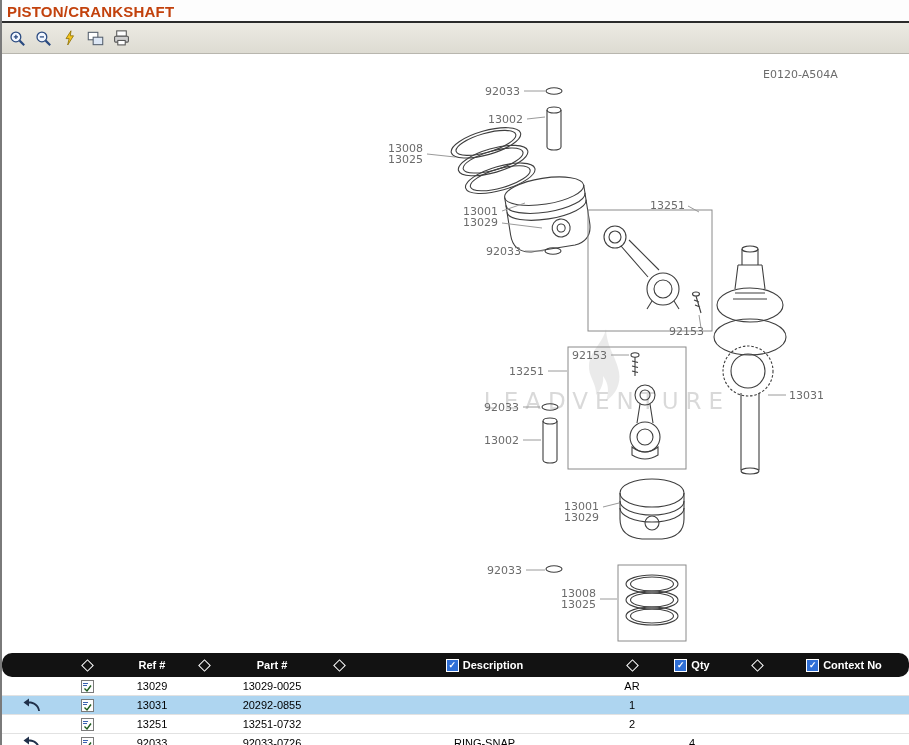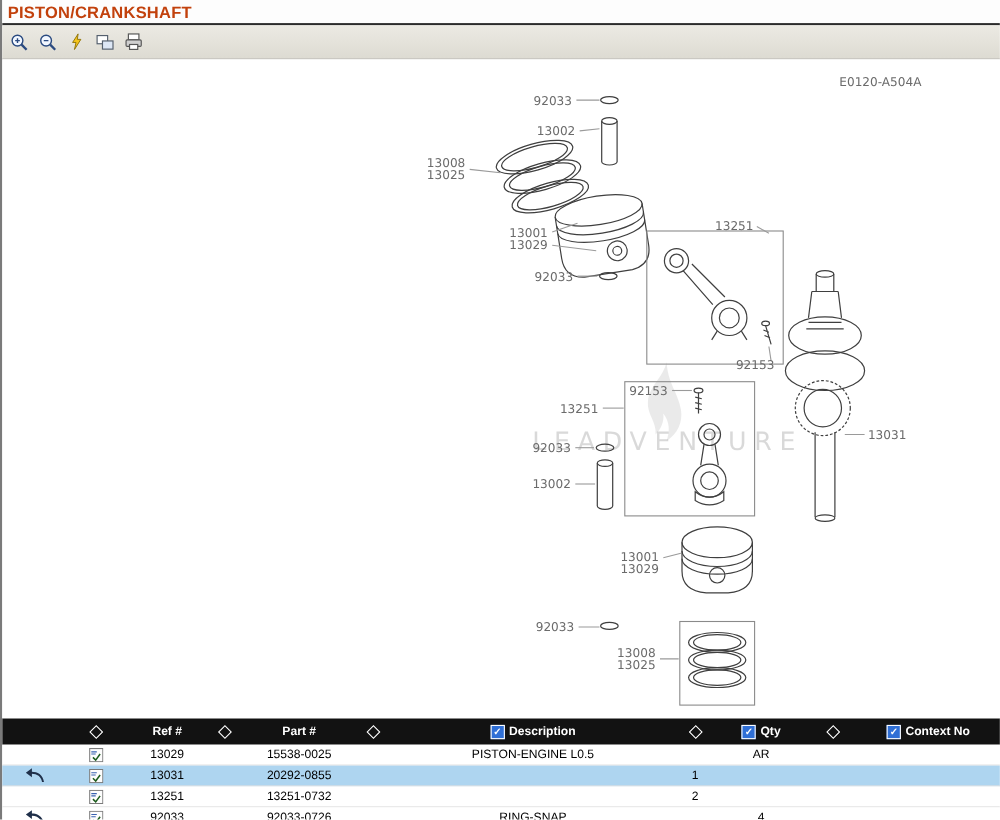--- a/index.html
+++ b/index.html
@@ -23,21 +23,21 @@
   .diagram-wrap{height:599px;background:#ffffff;position:relative;}
   svg text.dlabel{font-family:"DejaVu Sans",sans-serif;font-size:11px;fill:#6b6b6b;}
   svg text.dcode{font-family:"DejaVu Sans",sans-serif;font-size:11px;fill:#6b6b6b;}
   svg .leader{stroke:#9a9a9a;stroke-width:1;}
   svg .part{stroke:#3f3f3f;fill:none;stroke-width:1.1;}
   svg .pbox{stroke:#8a8a8a;fill:none;stroke-width:1;}
   svg .wmtext{font-family:"DejaVu Sans",sans-serif;font-size:23px;letter-spacing:7px;fill:#b5b5b5;opacity:.5;}
   svg .wmflame{fill:#c2c2c2;opacity:.35;}
   
   .grid{display:grid;grid-template-columns:60px 50px 80px 25px 110px 25px 265px 30px 90px 40px 134px;}
-  .thead{background:#121212;color:#fff;height:24px;font-size:11px;font-weight:bold;}
+  .thead{background:#121212;color:#fff;height:24px;font-size:11px;font-weight:bold;border-radius:10px;}
   .thead .cell{display:flex;align-items:center;justify-content:center;gap:4px;overflow:hidden;white-space:nowrap;}
   .sort-diamond{width:7px;height:7px;border:1.5px solid #fff;transform:rotate(45deg);display:inline-block;flex:none;}
   .hdr-check{
     width:11px;height:11px;background:#2f6fd6;border:1px solid #fff;color:#fff;
     font-size:9px;line-height:11px;text-align:center;display:inline-block;flex:none;
   }
   .trow{height:18px;font-size:11px;color:#000;background:#fff;border-bottom:1px solid #e2e2e2;}
   .trow.selected{background:#aed5f0;}
   .trow .cell{display:flex;align-items:center;justify-content:center;overflow:hidden;white-space:nowrap;}
 </style>
@@ -254,23 +254,22 @@
         <div class="cell">
           <svg width="13" height="13" viewBox="0 0 13 13">
             <rect x="0.5" y="0.5" width="12" height="12" fill="#fdfdfd" stroke="#7a7a7a"></rect>
             <path d="M2 3.5 h5" stroke="#3a62b0"></path>
             <path d="M2 5.5 h4" stroke="#3a62b0"></path>
             <path d="M3.5 8.5 l2.5 2.5 4-5.5" stroke="#1d5c1d" stroke-width="1.4" fill="none"></path>
           </svg>
         </div>
         <div class="cell">13029</div>
         <div class="cell"></div>
-        <div class="cell">15538-0025</div>
-        <div class="cell"></div>
-        <div class="cell">PISTON-ENGINE L0.5</div>
+        <div class="cell">13029-0025</div>
+        <div class="cell"></div>
         <div class="cell"></div>
         <div class="cell">AR</div>
         <div class="cell"></div>
         <div class="cell"></div>
       </div>
       <div class="grid trow selected">
         <div class="cell">
           <svg width="18" height="14" viewBox="0 0 18 14">
             <path d="M17 13 C16 6 11 3.5 6 3.5 L6 0.5 0.5 4.5 6 8.5 6 5.5 C10.5 5.5 14.5 8 15.2 13 Z" fill="#20304a"></path>
           </svg>

